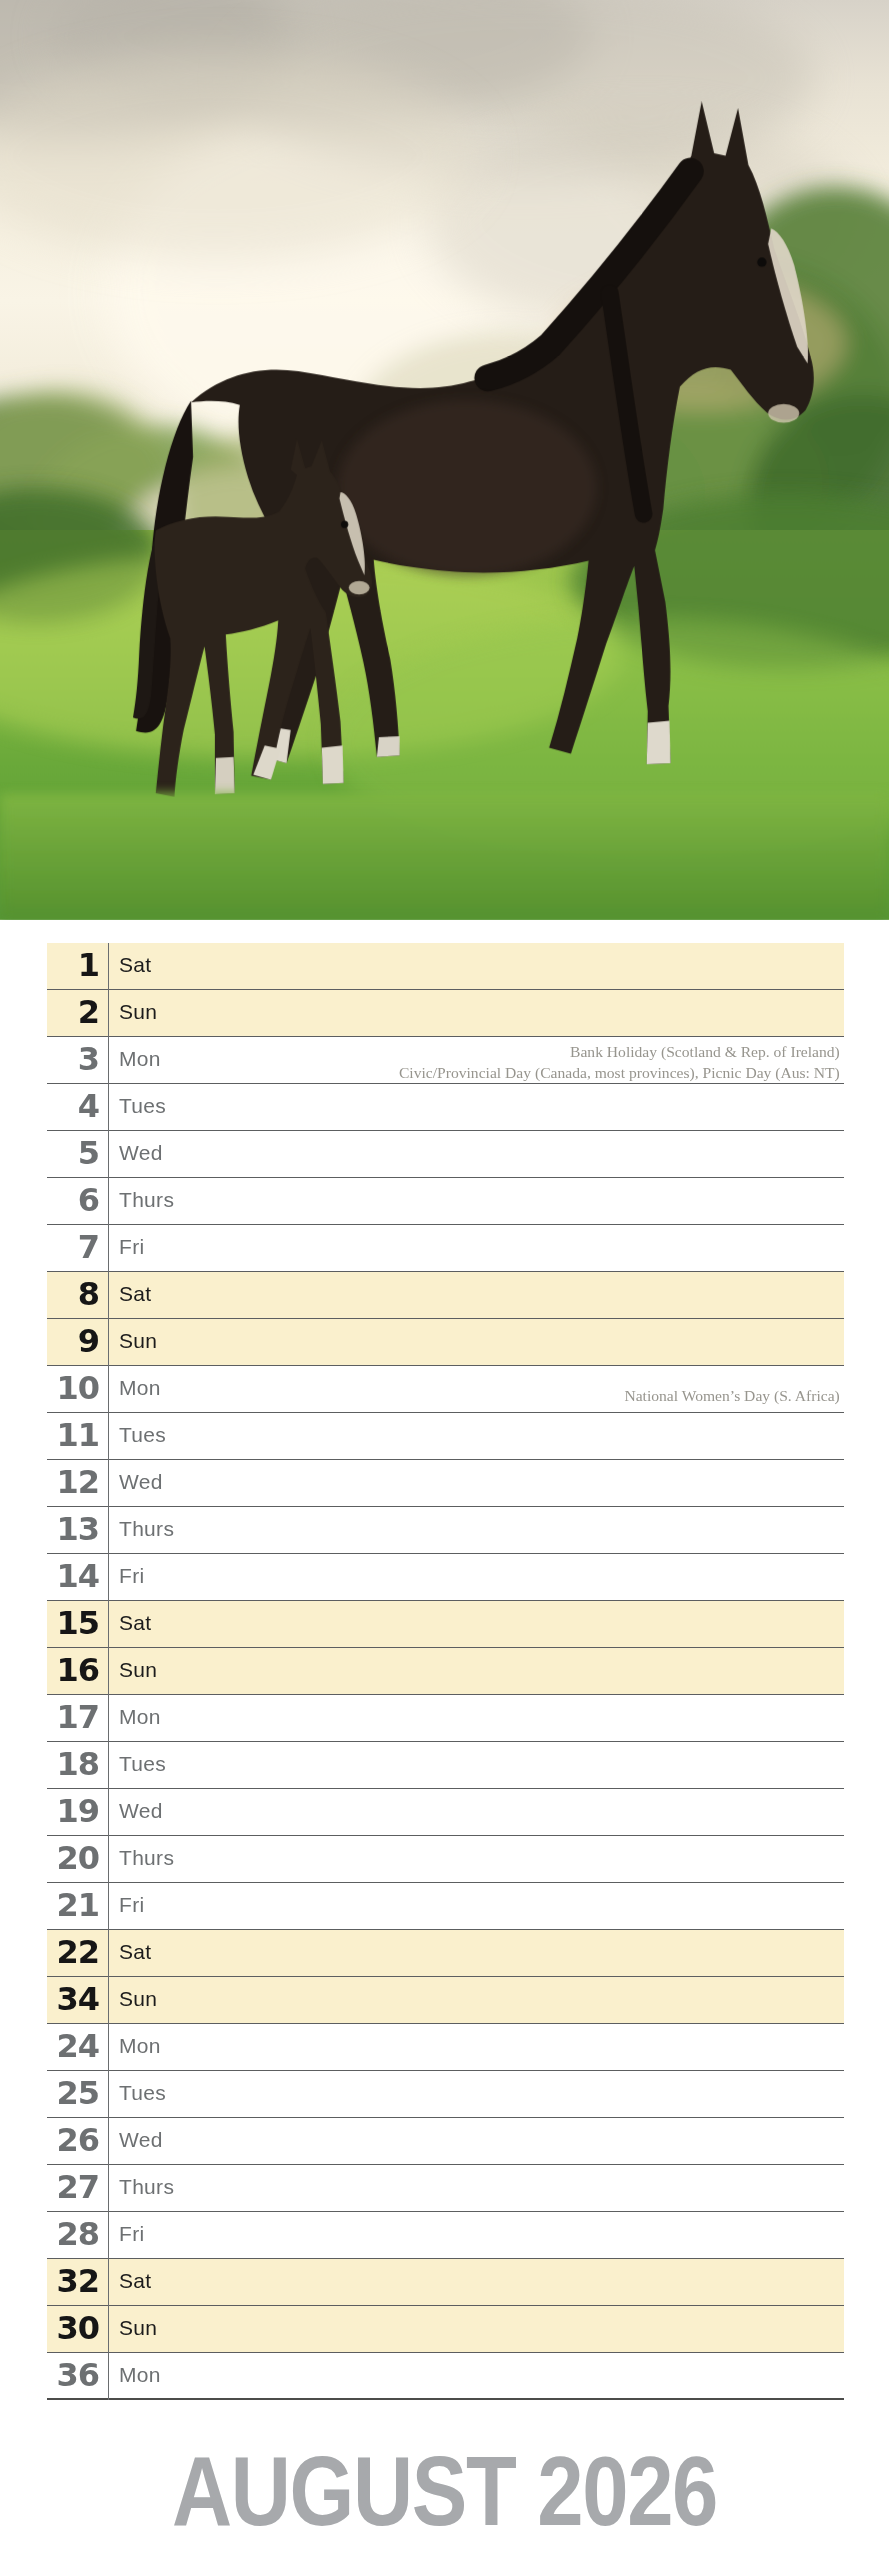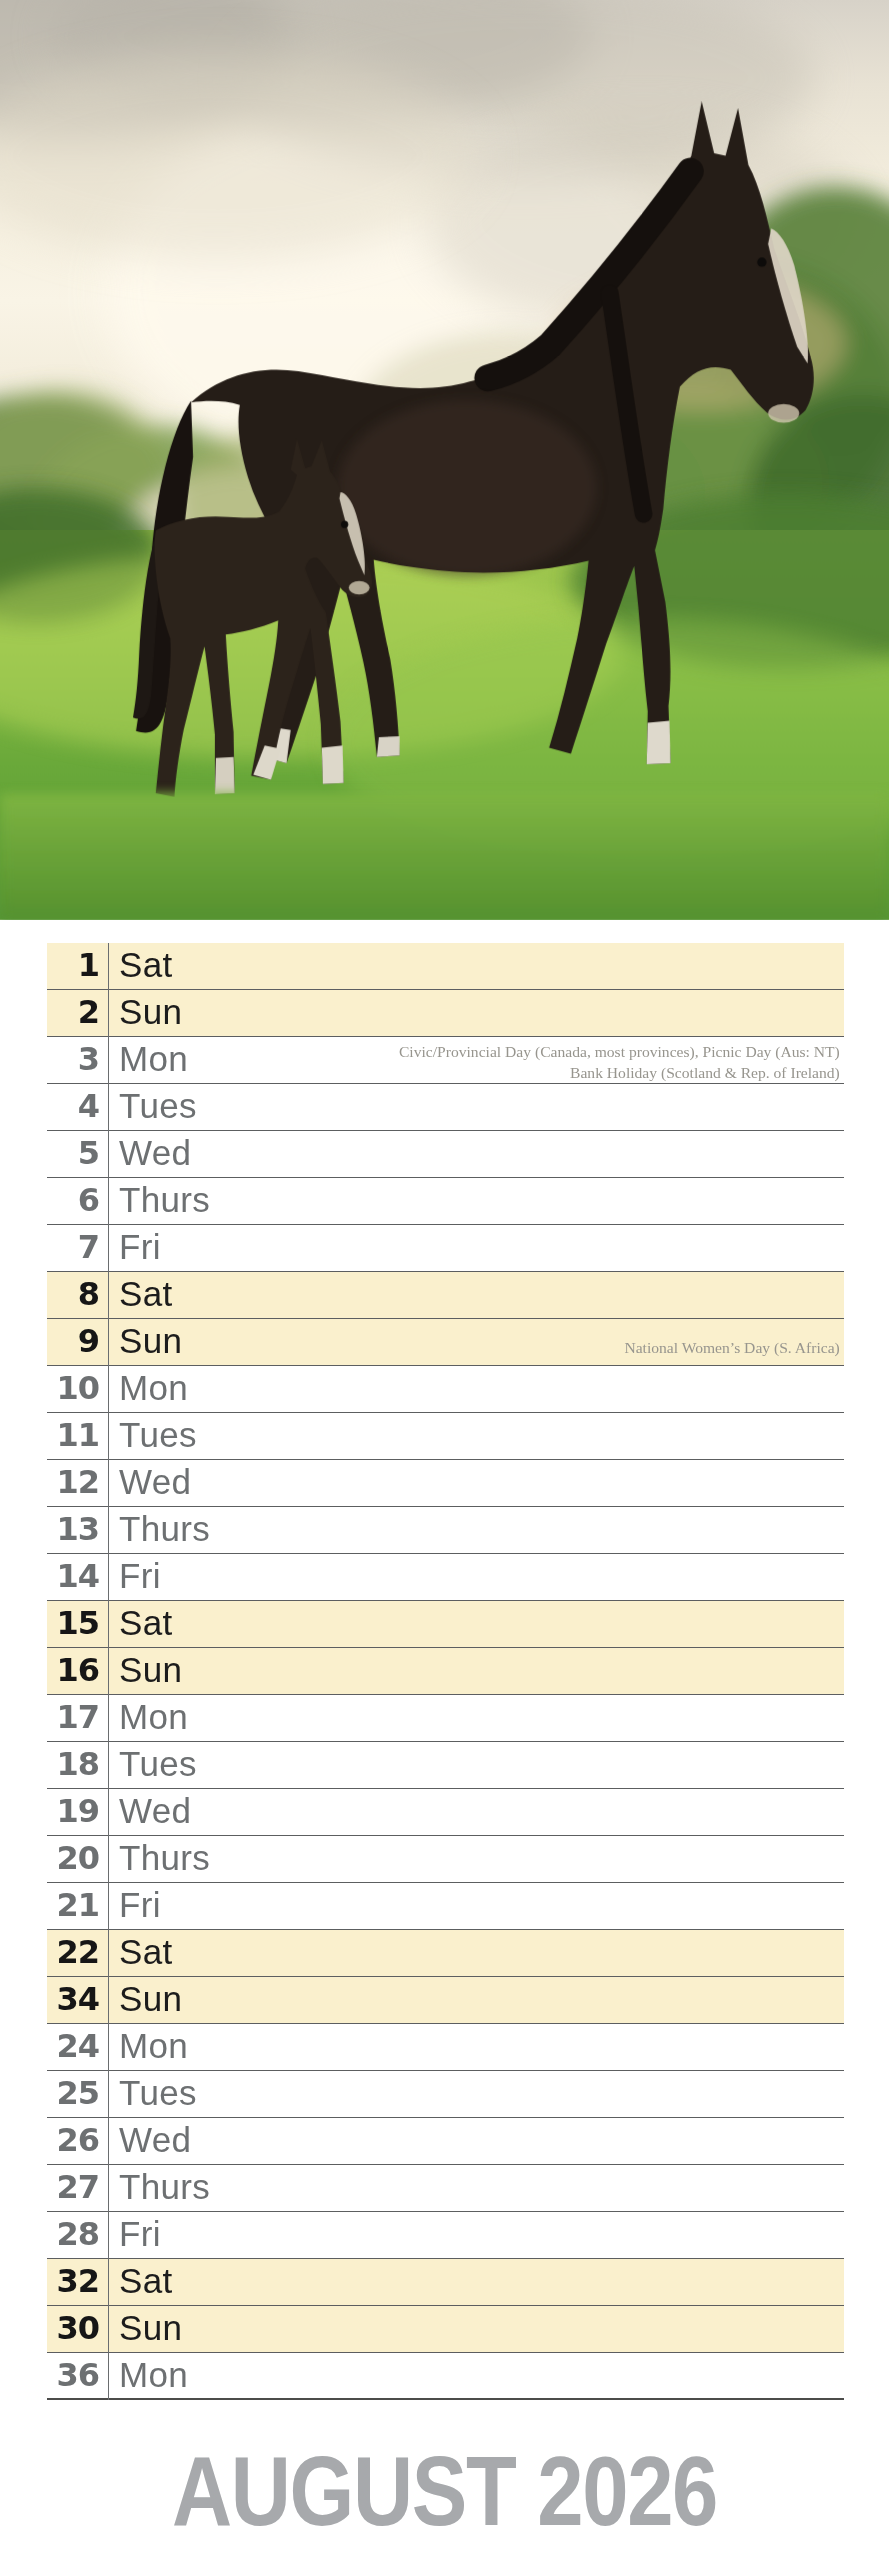--- a/index.html
+++ b/index.html
@@ -33,30 +33,30 @@
   .num{
     position:absolute;left:0;top:50%;width:52px;text-align:right;
     transform:translateY(-53%);
     font-family:"DejaVu Sans", sans-serif;
     font-size:32px;font-weight:700;letter-spacing:-1px;
     color:var(--gray-text,#6d7072);
   }
   .row.weekend .num{color:var(--dark-text,#161616);}
   .dayname{
     position:absolute;left:72px;top:50%;transform:translateY(-53%);
-    font-size:35px;font-weight:400;letter-spacing:0.3px;
+    font-size:21px;font-weight:400;letter-spacing:0.3px;
     color:var(--gray-text,#6d7072);
   }
   .row.weekend .dayname{color:#1c1c1c;}
   .notes{
     position:absolute;right:4.2px;left:218px;top:50%;
     transform:translateY(-46%);
     text-align:right;z-index:4;
   }
-  .notes.single{transform:translateY(-26%);}
+  .notes.single{transform:translateY(-26%);margin-top:48px;}
   .note{
     font-family:"Liberation Serif", serif;
     font-size:15.6px;line-height:21px;
     color:var(--note,#97958e);
     white-space:nowrap;
   }
   
   .title{
     position:absolute;left:0;top:2442px;width:100%;
     text-align:center;line-height:1;
@@ -240,22 +240,22 @@
     </div>
       <div class="row weekend">
       <div class="num">2</div>
       <div class="dayname">Sun</div>
 
     </div>
       <div class="row">
       <div class="num">3</div>
       <div class="dayname">Mon</div>
       <div class="notes">
+          <div class="note">Bank Holiday (Scotland &amp; Rep. of Ireland)</div>
           <div class="note">Civic/Provincial Day (Canada, most provinces), Picnic Day (Aus: NT)</div>
-          <div class="note">Bank Holiday (Scotland &amp; Rep. of Ireland)</div>
         </div>
     </div>
       <div class="row">
       <div class="num">4</div>
       <div class="dayname">Tues</div>
 
     </div>
       <div class="row">
       <div class="num">5</div>
       <div class="dayname">Wed</div>

